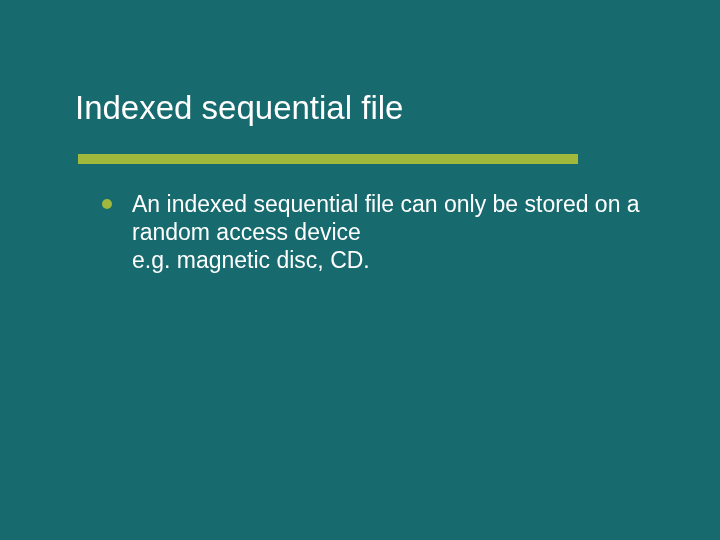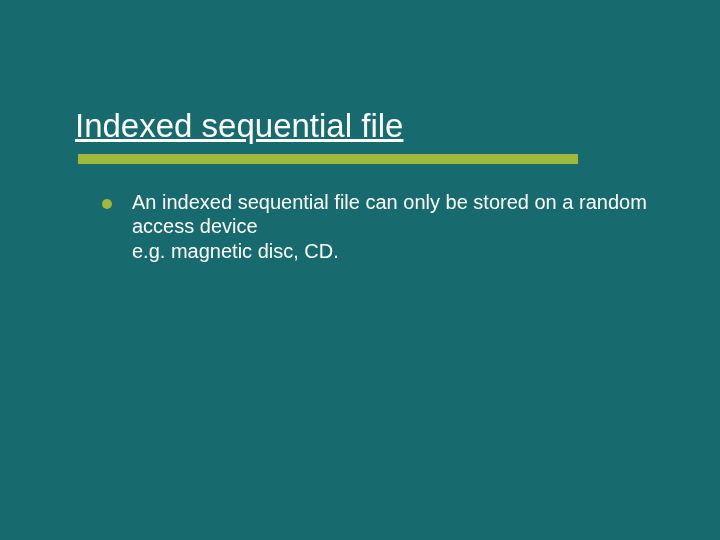--- a/index.html
+++ b/index.html
@@ -10,23 +10,22 @@
     color: #ffffff;
   }
   .slide {
     width: 720px;
     height: 540px;
     position: relative;
   }
   .title-block {
     position: absolute;
     left: 75px;
-    top: 108px;
+    top: 90px;
     width: 590px;
-    text-decoration: underline;
   }
   .title-text {
     font-size: 33px;
     font-weight: normal;
     color: #ffffff;
     line-height: 1.1;
     letter-spacing: 0px;
   }
   .underline {
     position: absolute;
@@ -50,21 +49,21 @@
   .bullet-dot {
     flex: 0 0 auto;
     width: 10px;
     height: 10px;
     border-radius: 50%;
     background: #a0b83b;
     margin-top: 9px;
   }
   .bullet-text {
     flex: 1 1 auto;
-    font-size: 20px;
+    font-size: 23px;
     line-height: 1.22;
     color: #ffffff;
   }
 </style>
 </head>
 <body>
 
 <div class="slide">
   <div class="title-block">
     <div class="title-text">Indexed sequential file</div>

